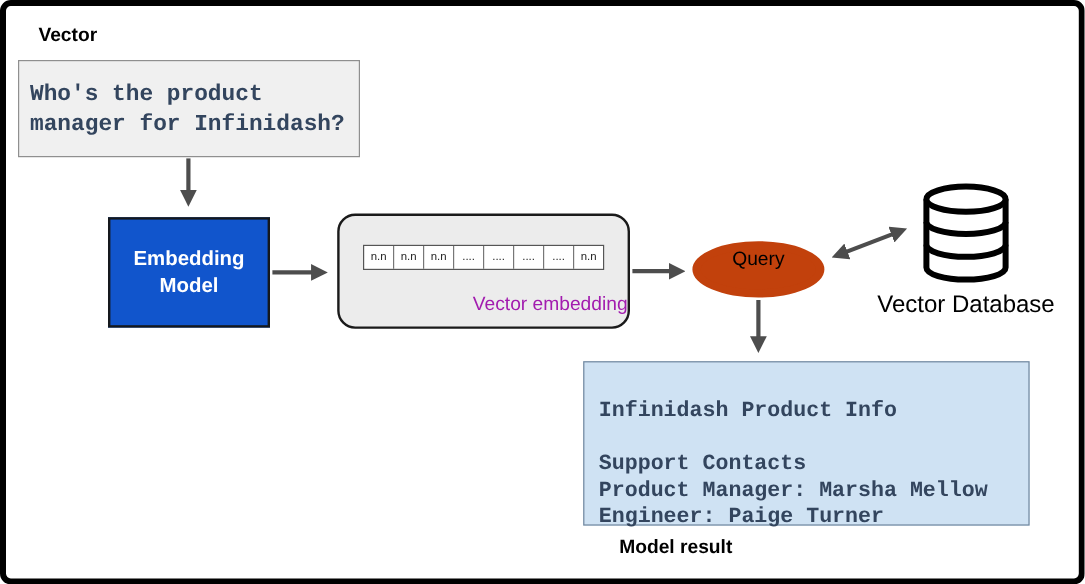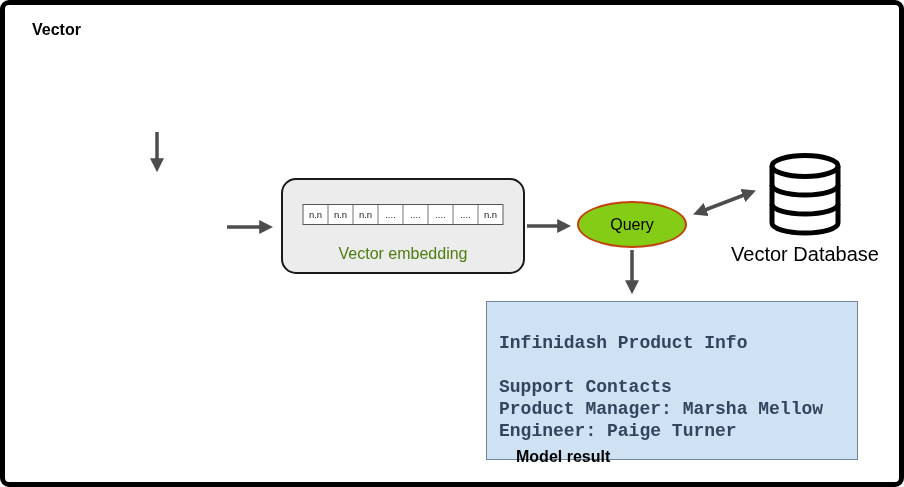--- a/index.html
+++ b/index.html
@@ -40,36 +40,36 @@
   .cells {
     position:absolute; top:24px; left:50%; transform:translateX(-50%);
     display:flex; border:1px solid #555; background:#fff;
   }
   .cell {
     width:24px; height:19px; border-right:1px solid #777;
     font-size:9.5px; line-height:19px; text-align:center; color:#222;
   }
   .cell:last-child { border-right:none; }
   .vector-label {
-    position:absolute; left:0; right:0; bottom:9px; text-align:center;
-    font-size:16px; color:#4d7c0f;
+    position:absolute; left:0; right:0; bottom:9px; text-align:right;
+    font-size:16px; color:#a21caf;
   }
   .query-ellipse {
     position:absolute; left:577px; top:201px; width:110px; height:47px;
-    background:#84cc16; border:2px solid #c2410c; border-radius:50%;
-    box-sizing:border-box; display:flex; align-items:center; justify-content:center;
+    background:#c2410c; border:7px solid #c2410c; border-radius:50%;
+    box-sizing:border-box; display:flex; align-items:flex-start; justify-content:center;
     font-size:16px; color:#000;
   }
   .db-icon { position:absolute; left:766px; top:152px; }
   .db-label {
     position:absolute; left:725px; top:243px; width:160px; text-align:center;
     font-size:20px; color:#000;
   }
   .result-box {
-    position:absolute; left:486px; top:301px; width:372px; height:159px;
+    position:absolute; left:486px; top:301px; width:372px; height:137px;
     background:#cfe2f3; border:1px solid #70879e; box-sizing:border-box;
     padding:8px 12px; font-family:"Liberation Mono", monospace; font-weight:bold;
     font-size:18px; line-height:22px; color:#33455e; white-space:pre-line;
   }
   .result-label {
     position:absolute; left:516px; top:448px;
     font-size:16px; font-weight:bold; color:#000;
   }
 </style>
 </head>
@@ -85,21 +85,29 @@
     </defs>
     <line x1="157" y1="132" x2="157" y2="168" marker-end="url(#ah)"></line>
     <line x1="227" y1="227" x2="269" y2="227" marker-end="url(#ah)"></line>
     <line x1="527" y1="226" x2="567" y2="226" marker-end="url(#ah)"></line>
     <line x1="697" y1="213" x2="752" y2="192" marker-start="url(#ah)" marker-end="url(#ah)"></line>
     <line x1="632" y1="250" x2="632" y2="290" marker-end="url(#ah)"></line>
   </svg>
 
   <div class="prompt-label">Vector</div>
 
+  <div class="prompt-box">
+    <span>Who's the product
+manager for Infinidash?</span>
+  </div>
 
+  <div class="embedding-box">
+    <span>Embedding
+Model</span>
+  </div>
 
   <div class="vector-box">
     <div class="cells">
       <span class="cell">n.n</span>
       <span class="cell">n.n</span>
       <span class="cell">n.n</span>
       <span class="cell">....</span>
       <span class="cell">....</span>
       <span class="cell">....</span>
       <span class="cell">....</span>

